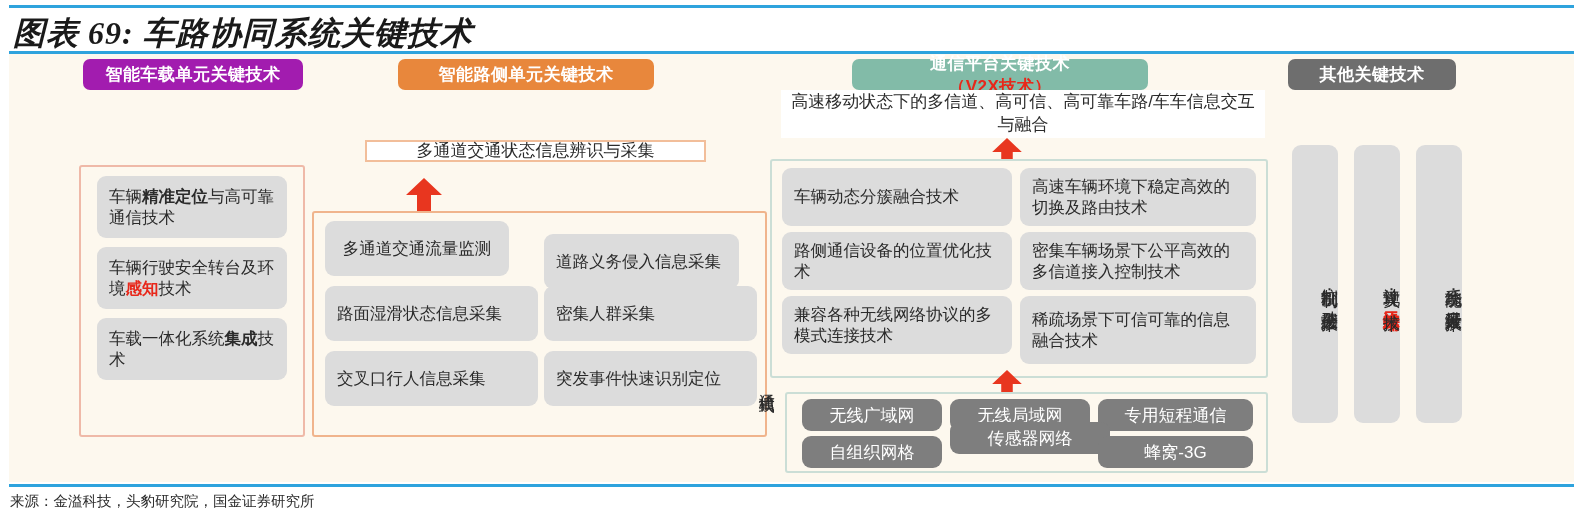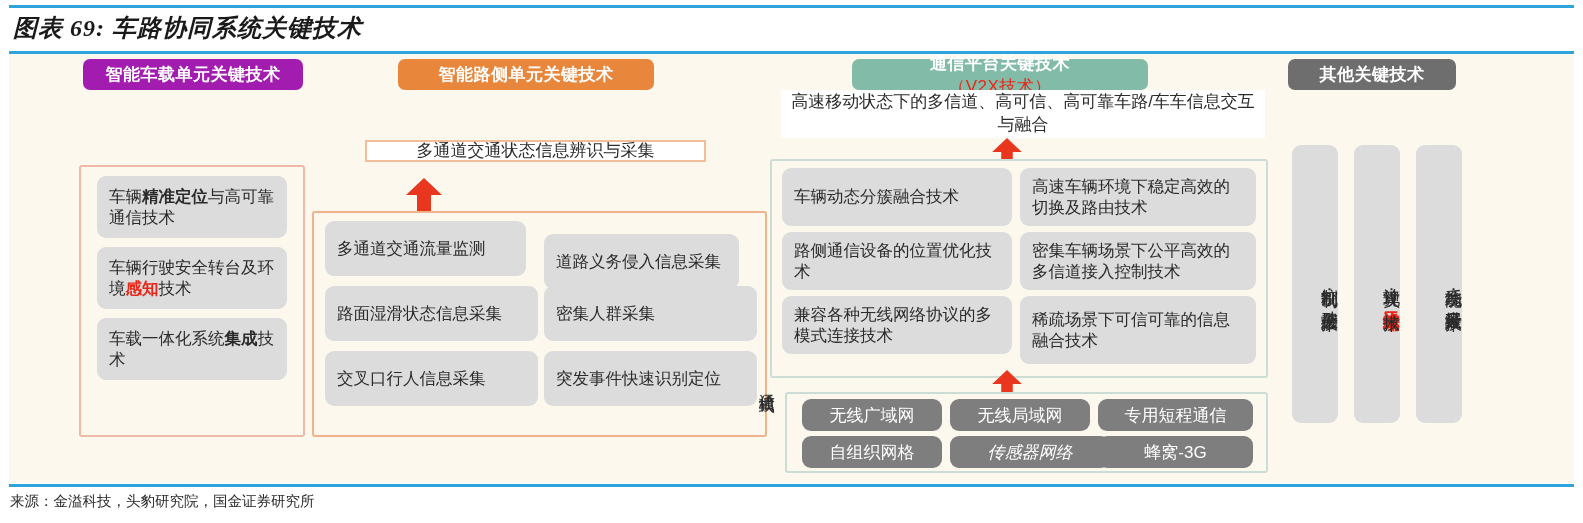--- a/index.html
+++ b/index.html
@@ -18,21 +18,21 @@
   }
   .rule.top { top: 5px; }
   .rule.mid { top: 51px; }
   .rule.bot { top: 484px; }
 
   
   .chart-title {
     position: absolute; left: 13px; top: 12px;
     font-family: "Liberation Serif", "DejaVu Serif", serif;
     font-weight: 700; font-style: italic;
-    font-size: 24px; color: #1a1a1a;
+    font-size: 32px; color: #1a1a1a;
     letter-spacing: 1px;
     white-space: nowrap;
   }
 
   
   .source {
     position: absolute; left: 10px; top: 492px;
     font-family: "Liberation Serif", "DejaVu Serif", serif;
     font-size: 14.5px; color: #2b2b2b;
     white-space: nowrap;
@@ -50,21 +50,21 @@
     position: absolute; height: 31px;
     border-radius: 7px;
     color: #ffffff; font-size: 17px; font-weight: 700;
     display: flex; align-items: center; justify-content: center;
     white-space: nowrap; letter-spacing: 0.5px;
   }
   .badge.red    { background: #a21caf; }
   .badge.orange { background: #E8873C; }
   .badge.green  { background: #82BBA8; }
   .badge.gray   { background: #6E6E6E; }
-  .badge .v2x { color:#E8271A; font-weight:400; }
+  .badge .v2x { color:#E8271A; font-weight:700; }
 
   
   .group {
     position: absolute;
     background: #FDF8EE;
     border: 2px solid #EFB9A8;
     border-radius: 3px;
   }
   .group.orange-br { border-color: #F0B48C; }
   .group.green-br  { border-color: #CBDED6; }
@@ -181,21 +181,21 @@
     <div class="headline bordered" style="left:356px; top:86px; width:341px; height:22px;">
       <span>多通道交通状态信息辨识与采集</span>
     </div>
 
     <svg class="arrow" style="left:397px; top:124px;" width="36" height="34" viewBox="0 0 36 34">
       <path d="M18 0 L36 17 L25 17 L25 34 L11 34 L11 17 L0 17 Z" fill="#E8361F"></path>
     </svg>
 
     <div class="group orange-br" style="left:303px; top:157px; width:455px; height:226px;"></div>
 
-    <div class="item" style="left:316px; top:167px; width:201px; height:55px;">
+    <div class="item" style="left:316px; top:167px; width:184px; height:55px;justify-content:center;">
       <span>多通道交通流量监测</span>
     </div>
     <div class="item" style="left:535px; top:180px; width:195px; height:55px;">
       <span>道路义务侵入信息采集</span>
     </div>
     <div class="item" style="left:316px; top:232px; width:213px; height:55px;">
       <span>路面湿滑状态信息采集</span>
     </div>
     <div class="item" style="left:535px; top:232px; width:213px; height:55px;">
       <span>密集人群采集</span>
@@ -249,21 +249,21 @@
     </div>
     <div class="chip" style="left:941px; top:345px; width:140px; height:32px;">
       <span>无线局域网</span>
     </div>
     <div class="chip" style="left:1089px; top:345px; width:155px; height:32px;">
       <span>专用短程通信</span>
     </div>
     <div class="chip" style="left:793px; top:382px; width:140px; height:32px;">
       <span>自组织网格</span>
     </div>
-    <div class="chip" style="left:941px; top:382px; width:160px; height:32px;font-style:italic;">
+    <div class="chip" style="left:941px; top:368px; width:160px; height:32px;">
       <span>传感器网络</span>
     </div>
     <div class="chip" style="left:1089px; top:382px; width:155px; height:32px;">
       <span>蜂窝-3G</span>
     </div>
 
     <div class="vitem" style="left:1283px; top:91px; width:46px; height:278px;">
       <span><span>控制机制：动态分层技术</span></span>
     </div>
 

